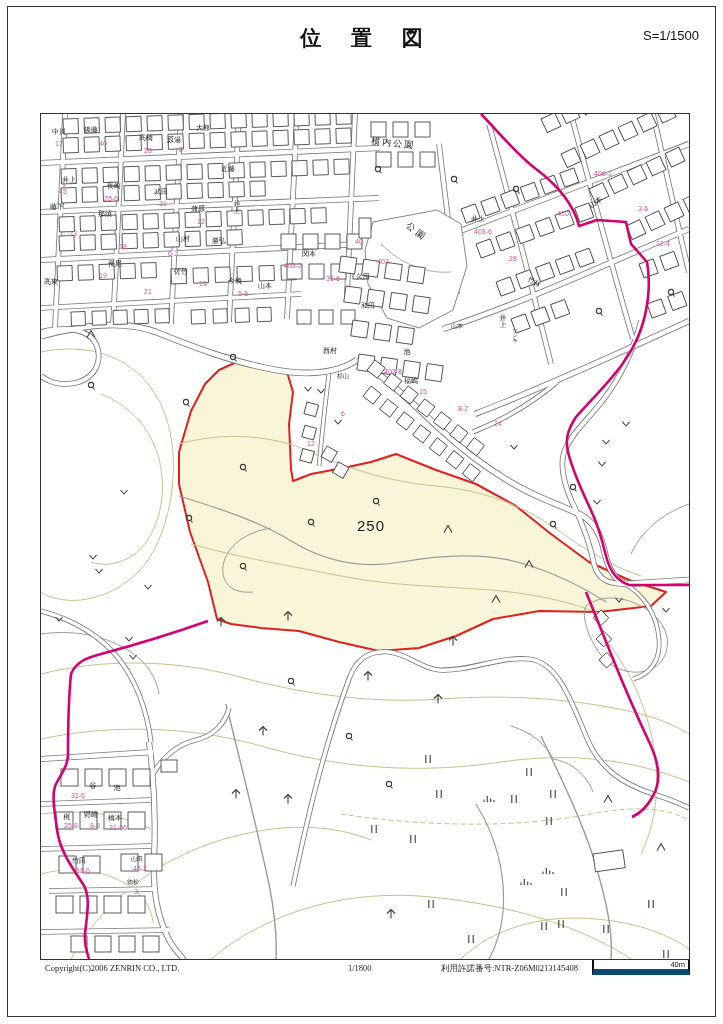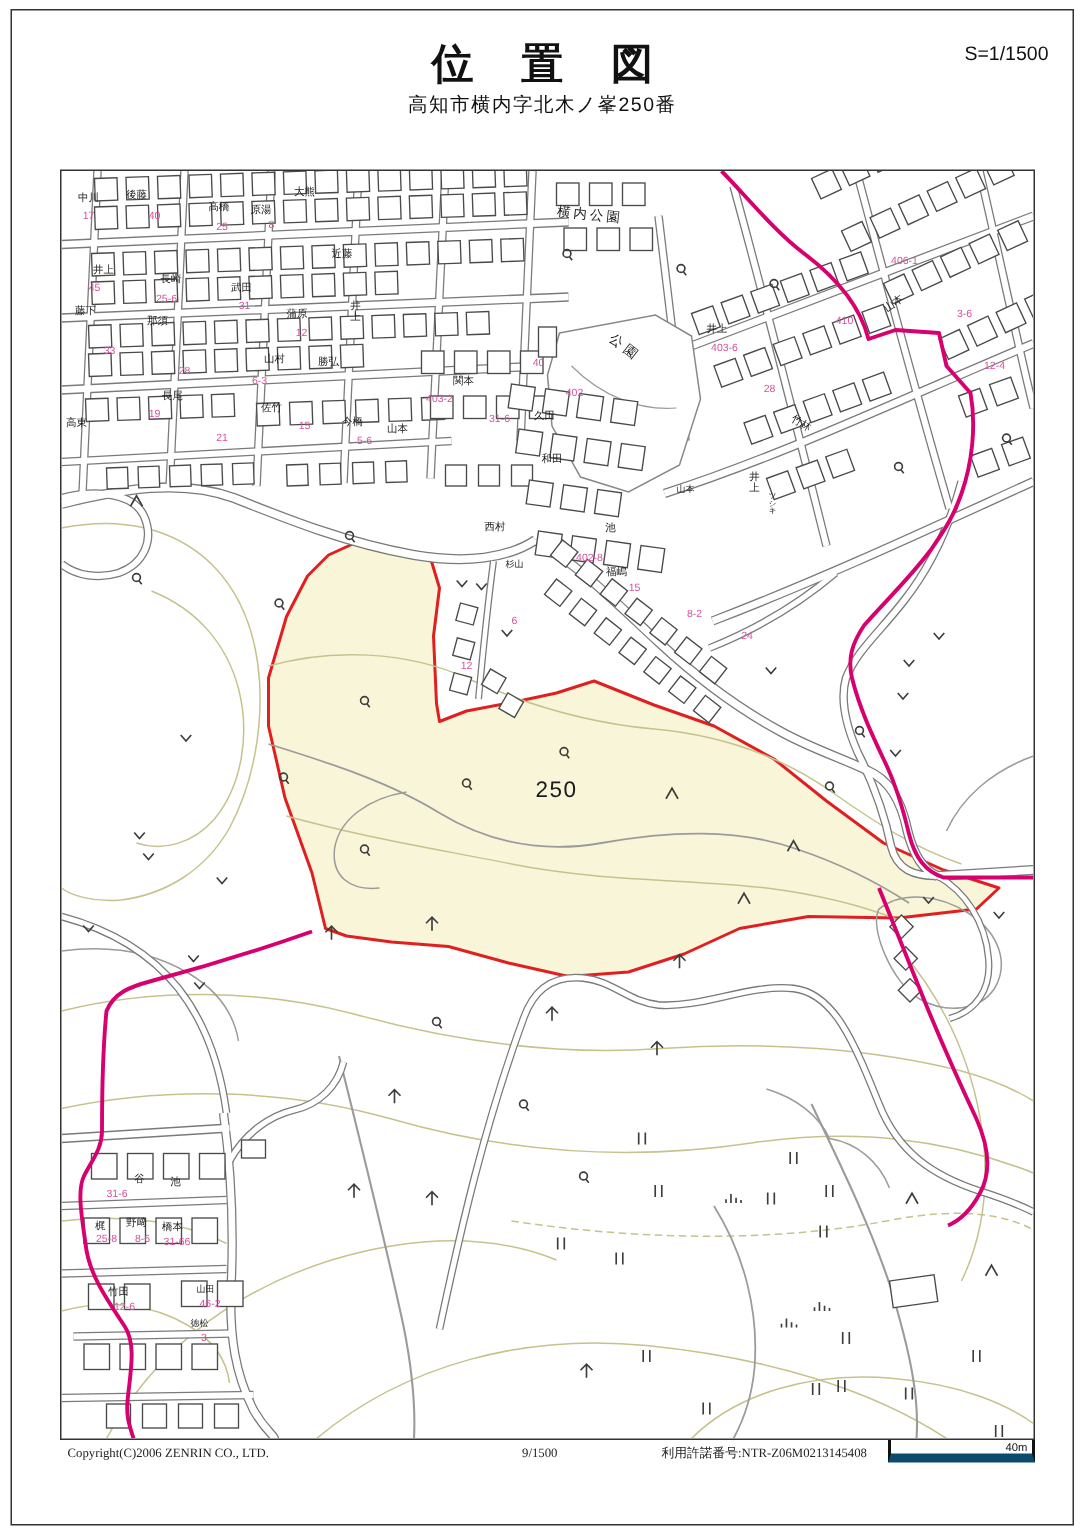--- a/index.html
+++ b/index.html
@@ -1,42 +1,41 @@
 <!DOCTYPE html>
 <html><head>
 <meta charset="utf-8">
 <style>
   html,body{margin:0;padding:0;background:#fff;}
   .sheet{position:relative;width:723px;height:1024px;background:#ffffff;
          font-family:"Liberation Sans","DejaVu Sans",sans-serif;overflow:hidden;}
   .sheet-border{position:absolute;left:7px;top:6px;right:7px;bottom:7px;
                 border:1px solid #333;pointer-events:none;}
   .page-title{position:absolute;top:24px;left:0;width:100%;text-align:center;
-              font-size:28px;font-weight:bold;letter-spacing:12px;color:#111;text-indent:12px;}
+              font-size:21px;font-weight:bold;letter-spacing:12px;color:#111;text-indent:12px;}
   .page-subtitle{position:absolute;top:61px;left:0;width:100%;text-align:center;
                  font-size:13px;color:#111;letter-spacing:1px;}
   .scale-note{position:absolute;top:28px;right:24px;font-size:13px;color:#111;}
   .map-frame{position:absolute;left:40px;top:113px;width:648px;height:845px;
              border:1px solid #333;overflow:hidden;background:#fff;}
   .map-frame svg{display:block;}
   .ft{position:absolute;font-size:8.5px;color:#222;white-space:nowrap;font-family:Liberation Serif, serif;}
   .ft-copyright{left:45px;top:963px;}
   .ft-scale{left:348px;top:963px;}
   .ft-license{left:441px;top:963px;}
   .scalebar{position:absolute;left:592px;top:960px;width:94px;height:9px;
             border-bottom:6px solid #0c4a6e;border-left:2px solid #111;border-right:2px solid #111;text-decoration:underline;}
   .scalebar-label{position:absolute;right:3px;top:0px;font-size:7.5px;color:#111;}
 </style>
 </head>
 <body>
 
 <div class="sheet">
   <div class="sheet-border"></div>
   <div class="page-title">位 置 図</div>
-  <div class="page-subtitle">高知市横内字北木ノ峯250番</div>
   <div class="scale-note">S=1/1500</div>
 
   <div class="map-frame">
     <svg id="map-svg" width="648" height="845" viewBox="0 0 648 845">
         <g>
           <polygon points="178,256 200,246 246,258 252,278 248,310 250,355 252,367 270,360 302,354 330,348 355,340 395,356 435,370 475,392 510,420 548,448 588,466 625,478 610,492 558,498 498,497 452,505 415,522 378,534 338,537 298,528 258,517 220,514 190,510 176,505 167,468 149,418 138,370 138,338 150,297 164,270" fill="#f8f5d8" stroke="#e02020" stroke-width="2" stroke-linejoin="round"></polygon>
         </g>
         <g>
           <path d="M 0,238 C 40,230 75,238 100,262 C 120,282 130,310 132,340 C 134,372 128,408 112,438 C 96,466 70,482 40,486 C 20,488 5,482 0,478" fill="none" stroke="#c6c28c" stroke-width="1" stroke-dasharray="none"></path>
           <path d="M 60,280 C 90,292 110,315 118,345 C 126,376 120,410 102,432 C 88,448 68,454 50,448" fill="none" stroke="#c6c28c" stroke-width="1" stroke-dasharray="none"></path>
@@ -596,18 +595,18 @@
           <text x="77" y="716" font-size="7" fill="#d4539e" text-anchor="middle" font-family="&quot;Liberation Sans&quot;,&quot;DejaVu Sans&quot;,sans-serif">31-66</text>
           <text x="42" y="759" font-size="7" fill="#d4539e" text-anchor="middle" font-family="&quot;Liberation Sans&quot;,&quot;DejaVu Sans&quot;,sans-serif">12-6</text>
           <text x="99" y="757" font-size="7" fill="#d4539e" text-anchor="middle" font-family="&quot;Liberation Sans&quot;,&quot;DejaVu Sans&quot;,sans-serif">46-2</text>
           <text x="95" y="780" font-size="7" fill="#d4539e" text-anchor="middle" font-family="&quot;Liberation Sans&quot;,&quot;DejaVu Sans&quot;,sans-serif">3</text>
           <text x="318" y="130" font-size="7" fill="#d4539e" text-anchor="middle" font-family="&quot;Liberation Sans&quot;,&quot;DejaVu Sans&quot;,sans-serif">40</text>
         </g>
       </svg>
   </div>
 
   <div class="ft ft-copyright">Copyright(C)2006 ZENRIN CO., LTD.</div>
-  <div class="ft ft-scale">9/1500</div>
+  <div class="ft ft-scale">1/1800</div>
   <div class="ft ft-license">利用許諾番号:NTR-Z06M0213145408</div>
   <div class="scalebar">
     <span class="scalebar-label">40m</span>
   </div>
 </div>
 
 </body></html>

